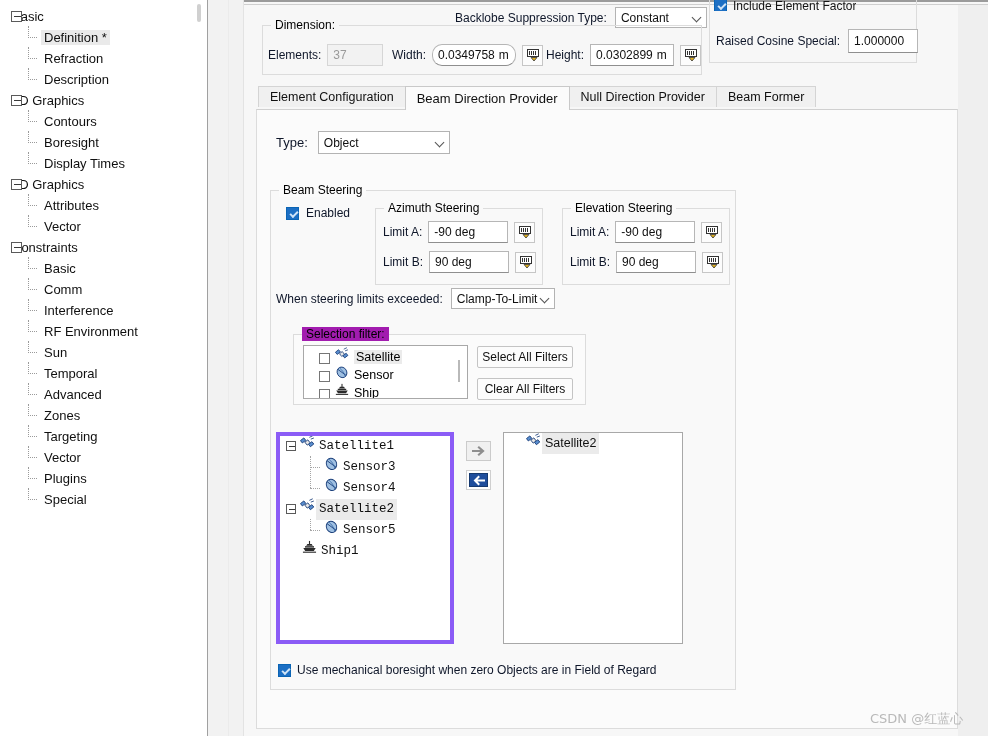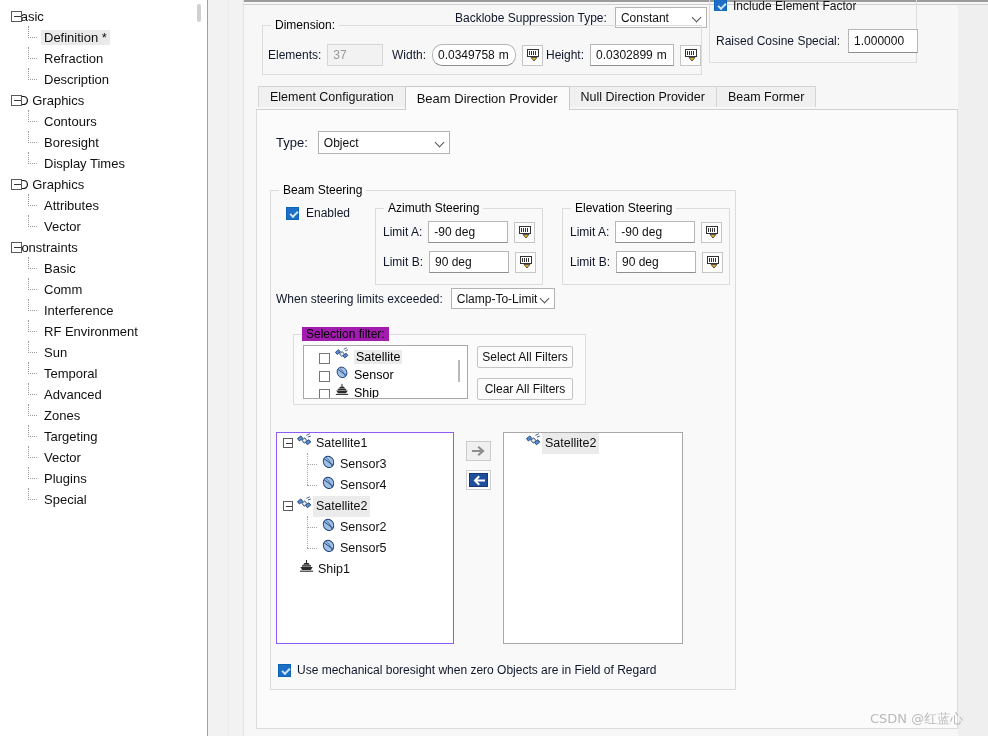--- a/index.html
+++ b/index.html
@@ -267,21 +267,21 @@
     color:#101010;
     display:flex; align-items:center; justify-content:center;
     white-space:nowrap;
   }
   #select-all-filters { position:absolute; left:477px; top:346px; width:96px; height:22px; }
   #clear-all-filters  { position:absolute; left:477px; top:378px; width:96px; height:22px; }
 
   
   #avail-list {
     position:absolute; left:276px; top:432px; width:178px; height:212px;
-    background:#ffffff; border:1px solid #8b5cf6; overflow:hidden;
+    background:#ffffff; border:4px solid #8b5cf6; overflow:hidden;font-family:Liberation Mono, monospace;
   }
   #sel-list {
     position:absolute; left:503px; top:432px; width:180px; height:212px;
     background:#ffffff; border:1px solid #a8a8a8; overflow:hidden;
   }
   .obj-node {
     position:relative; height:21px; line-height:21px;
     font-size:12.5px; white-space:nowrap; color:#101010;
   }
   .obj-node .exp {
@@ -644,32 +644,20 @@
                 <rect x="9.6" y="8.2" width="4.6" height="3.2" fill="#5a8fd0" transform="rotate(-38 11.9 9.8)"></rect>
                 <rect x="6" y="6" width="4" height="4" fill="#e8e8e8" transform="rotate(-38 8 8)"></rect>
                 <line x1="10" y1="2.5" x2="13.6" y2="0.8"></line>
                 <line x1="11.5" y1="4.4" x2="14.8" y2="3.2"></line>
               </g>
             </svg></span>
           <span class="sel">Satellite2</span>
         </span>
       </div>
       <div class="obj-node">
-        <span class="dots-v" style="top:-1px;height:22px;"></span>
-        <span class="dots-h"></span>
-        <span class="obj-row obj-lvl1">
-          <span class="icon-sensor"><svg width="15" height="15" viewBox="0 0 16 16">
-              <ellipse cx="8" cy="8.4" rx="5.4" ry="6.2" fill="#9fc0e2" stroke="#1b3f7a" stroke-width="1" transform="rotate(-30 8 8.4)"></ellipse>
-              <path d="M3.3 5 L12.8 12" stroke="#1b3f7a" stroke-width="1"></path>
-              <path d="M5 3.2 C8 5.5 10.5 9 11.6 13" fill="none" stroke="#2b5fa0" stroke-width="0.8"></path>
-            </svg></span>
-          <span>Sensor2</span>
-        </span>
-      </div>
-      <div class="obj-node">
         <span class="dots-v" style="top:-1px;height:11px;"></span>
         <span class="dots-h"></span>
         <span class="obj-row obj-lvl1">
           <span class="icon-sensor"><svg width="15" height="15" viewBox="0 0 16 16">
               <ellipse cx="8" cy="8.4" rx="5.4" ry="6.2" fill="#9fc0e2" stroke="#1b3f7a" stroke-width="1" transform="rotate(-30 8 8.4)"></ellipse>
               <path d="M3.3 5 L12.8 12" stroke="#1b3f7a" stroke-width="1"></path>
               <path d="M5 3.2 C8 5.5 10.5 9 11.6 13" fill="none" stroke="#2b5fa0" stroke-width="0.8"></path>
             </svg></span>
           <span>Sensor5</span>
         </span>

